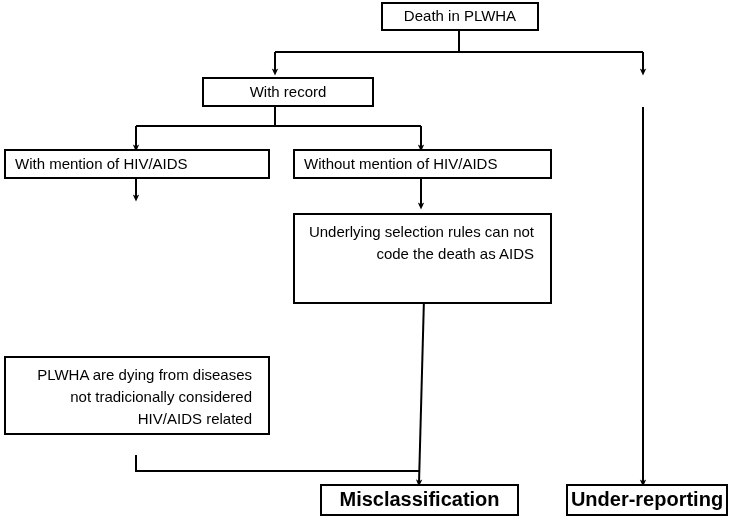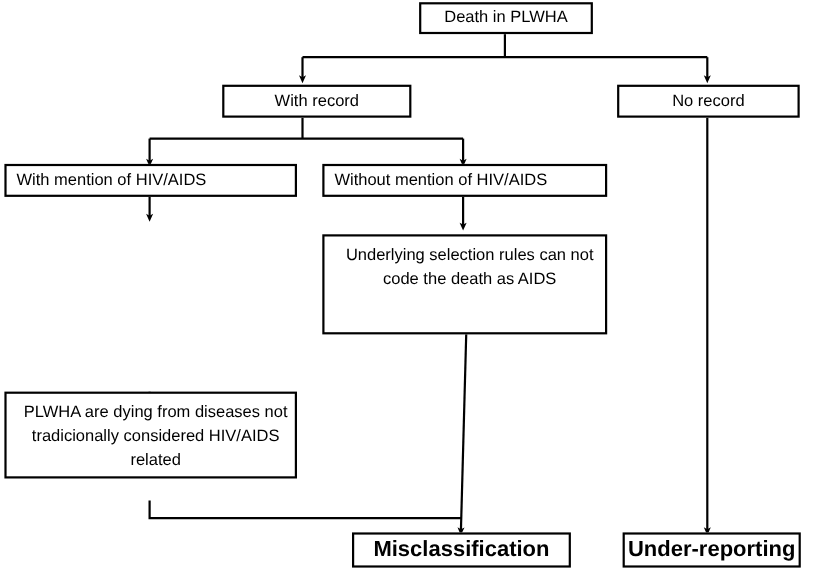--- a/index.html
+++ b/index.html
@@ -27,22 +27,22 @@
     color: #000000;
     z-index: 2;
   }
   .node.center {
     display: flex;
     align-items: center;
     justify-content: center;
     text-align: center;
   }
   .node.para {
-    padding: 6px 0 6px 9px;
-    text-align: center;
+    padding: 6px 16px 6px 9px;
+    text-align: right;
   }
   .node.bold {
     font-weight: bold;
     font-size: 20px;
   }
   .node .txt {
     display: block;
     white-space: pre-line;
   }
   svg.edges {
@@ -107,23 +107,20 @@
   </svg>
 
   <div class="node center" style="left:381px; top:2px; width:158px; height:29px;">
     <span class="txt">Death in PLWHA</span>
   </div>
 
   <div class="node center" style="left:190px; top:77px; width:172px; height:30px;margin-left:12px;">
     <span class="txt">With record</span>
   </div>
 
-  <div class="node center" style="left:561px; top:77px; width:166px; height:30px;">
-    <span class="txt">No record</span>
-  </div>
 
   <div class="node para" style="left:4px; top:149px; width:266px; height:30px; display:flex; align-items:center;">
     <span class="txt">With mention of HIV/AIDS</span>
   </div>
 
   <div class="node para" style="left:293px; top:149px; width:259px; height:30px; display:flex; align-items:center;">
     <span class="txt">Without mention of HIV/AIDS</span>
   </div>
 
 

